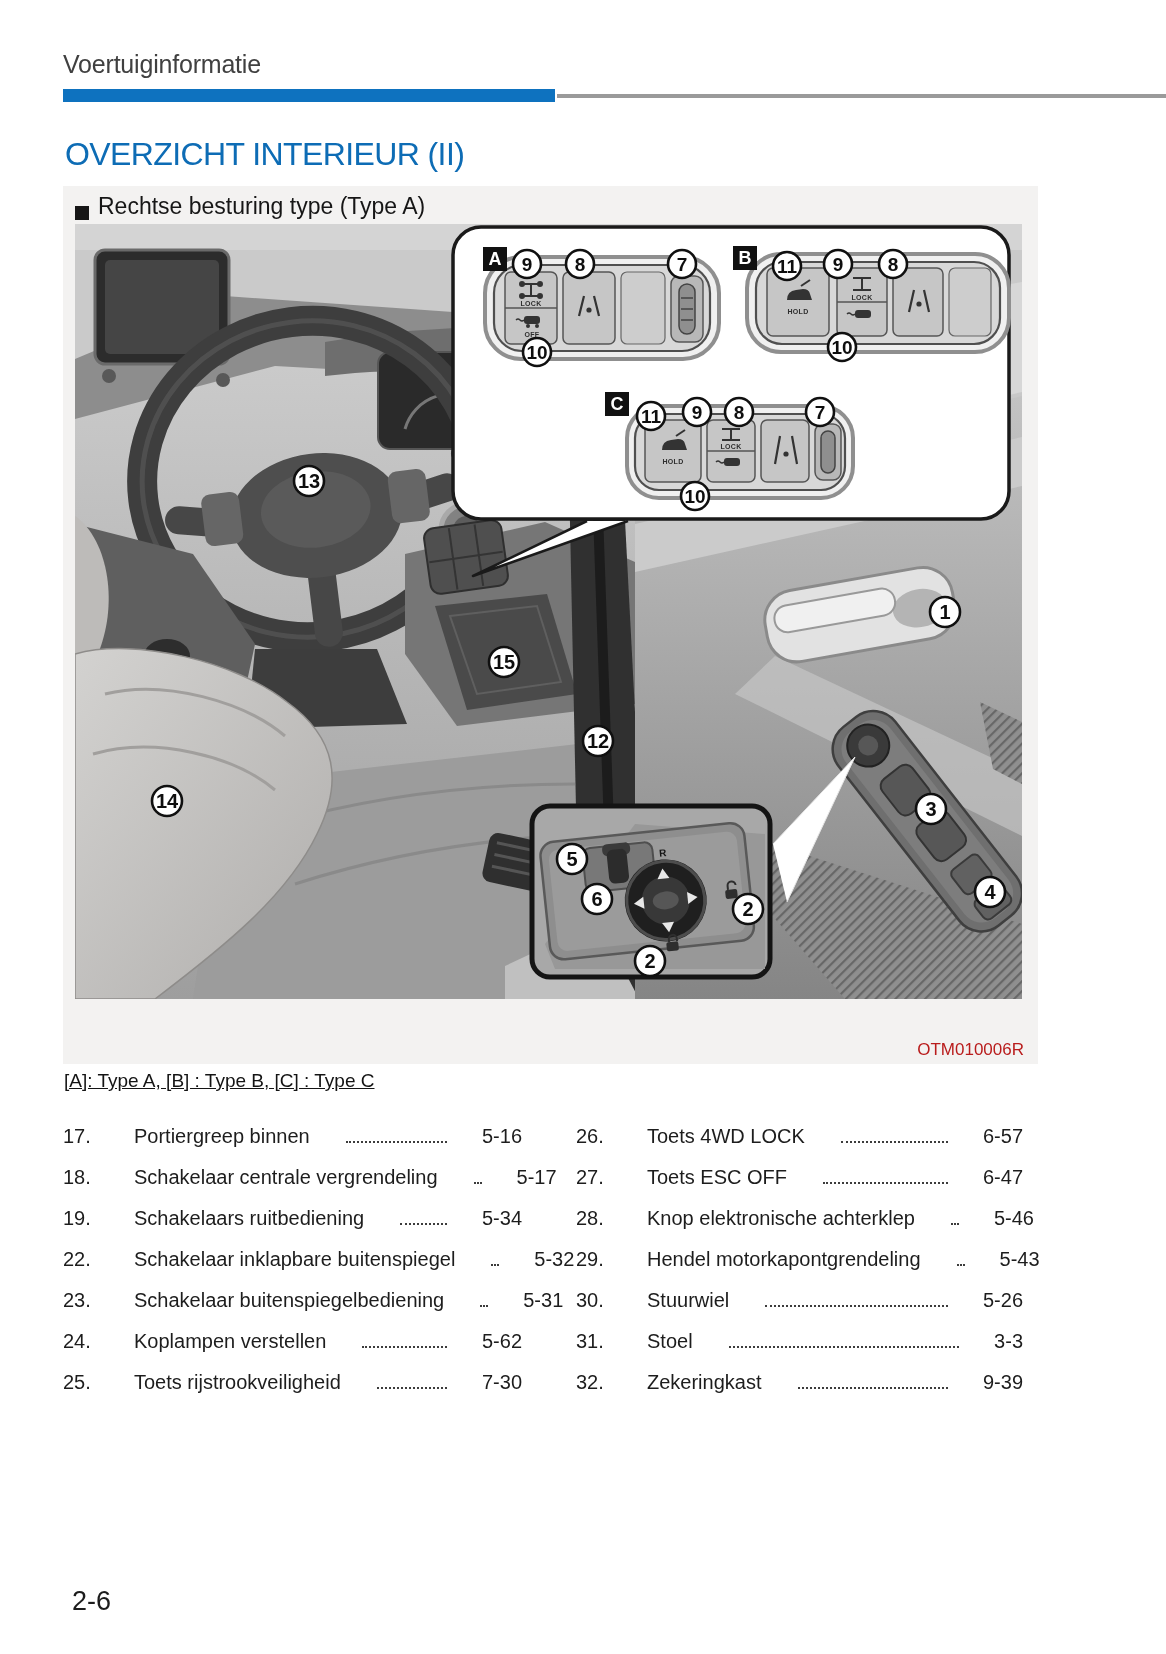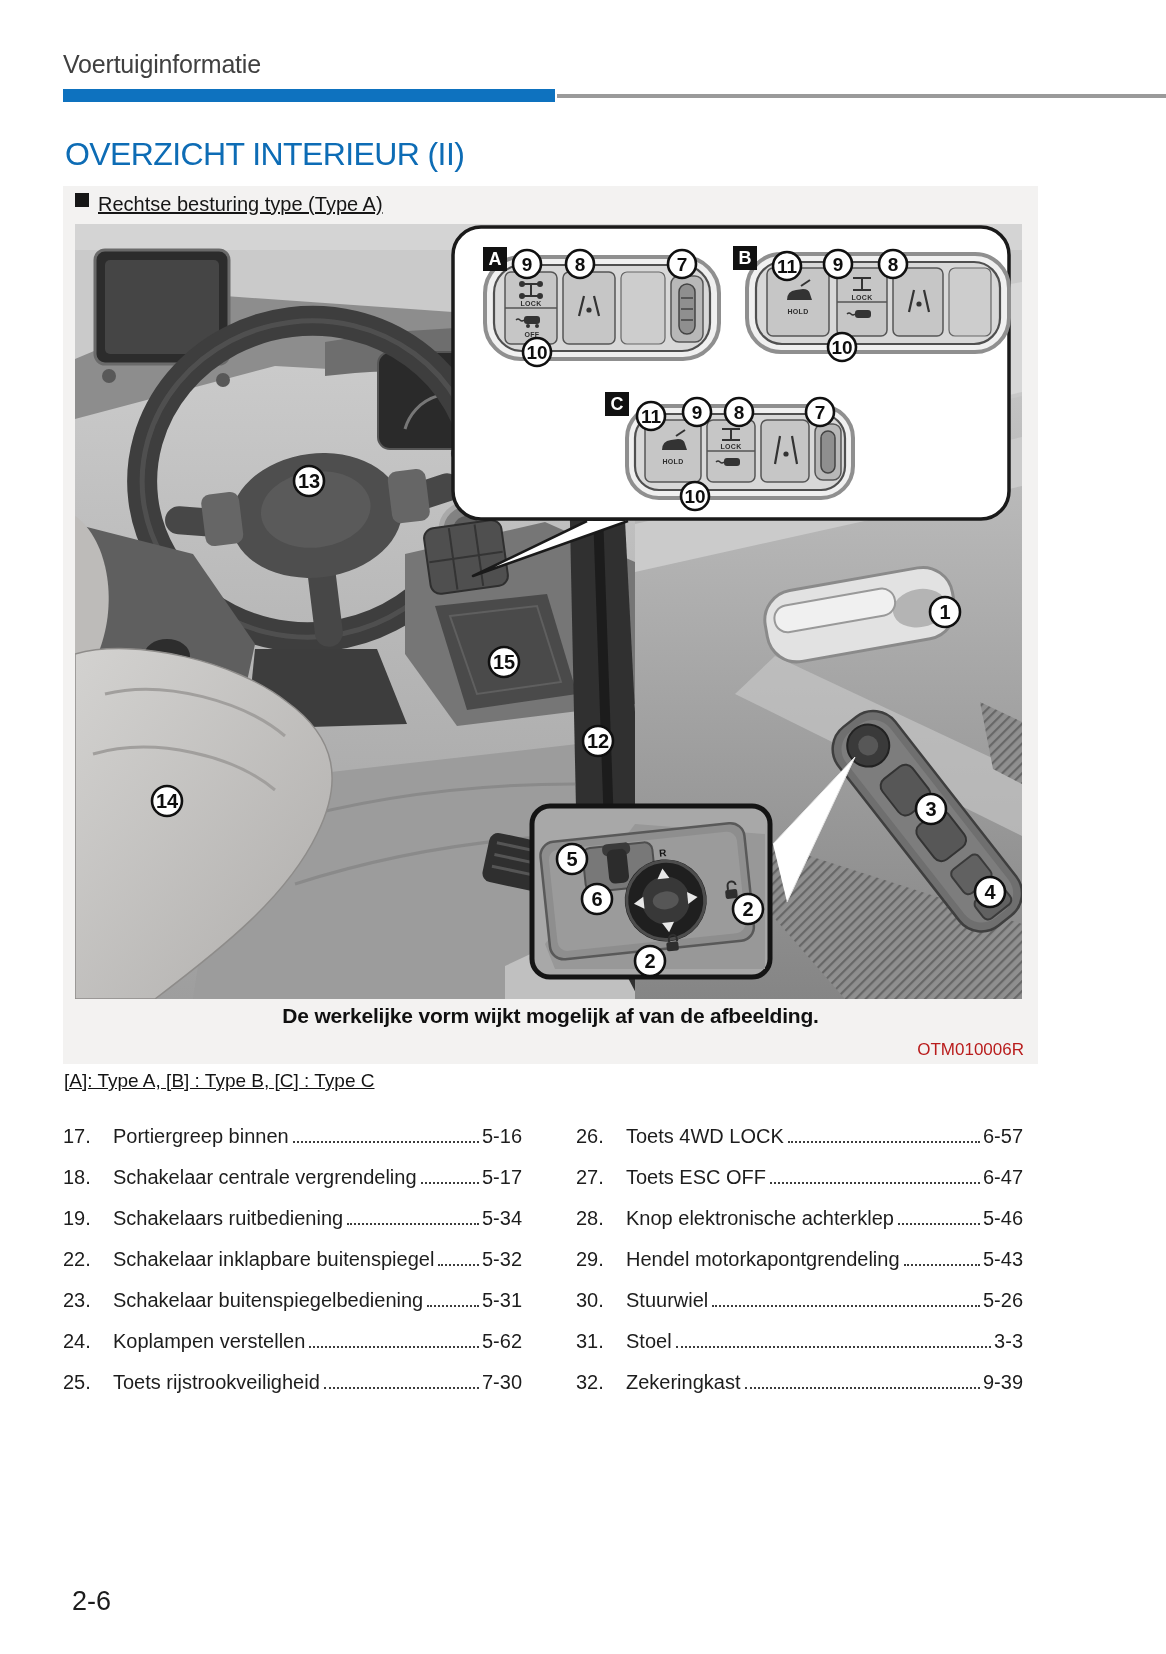--- a/index.html
+++ b/index.html
@@ -9,37 +9,37 @@
   .header-title { position:absolute; left:63px; top:50px; font-size:25px;
                   color:#404040; letter-spacing:-0.2px; }
   .rule-blue { position:absolute; left:63px; top:89px; width:492px; height:13px; background:#0e72bf; }
   .rule-gray { position:absolute; left:557px; top:94px; width:609px; height:4px; background:#9a9a9a; }
 
   .page-title { position:absolute; left:65px; top:136px; font-size:32px; font-weight:normal;
                 color:#0d6cb5; letter-spacing:-0.6px; }
 
   .figure-box { position:absolute; left:63px; top:186px; width:975px; height:878px;
                 background:#f3f2f1; }
-  .figure-label { position:absolute; left:12px; top:7px; font-size:20px; color:#161616;
-                  display:flex; align-items:flex-start;text-decoration:underline; }
+  .figure-label { position:absolute; left:12px; top:7px; font-size:23px; color:#161616;
+                  display:flex; align-items:flex-end; }
   .figure-label .sq { width:14px; height:14px; background:#161616; display:inline-block;
                       margin-right:9px; flex:0 0 auto; }
   svg.photo { position:absolute; left:12px; top:38px; display:block; }
   .figure-caption { position:absolute; left:0; top:818px; width:100%; text-align:center;
                     font-size:21px; font-weight:bold; color:#101010; letter-spacing:-0.2px; }
   .figure-code { position:absolute; right:14px; top:854px; font-size:17px; color:#b91c1c; }
 
   .type-legend { position:absolute; left:64px; top:1070px; font-size:19px; color:#141414;text-decoration:underline; }
 
   .toc-col { position:absolute; top:1116px; }
   .toc-col.left  { left:63px;  width:459px; }
   .toc-col.right { left:576px; width:447px; }
-  .toc-row { display:flex; align-items:center; height:41px; font-size:20px; color:#1d1d1d; }
+  .toc-row { display:flex; align-items:center; height:41px; font-size:20px; color:#1d1d1d;gap:32px; }
   .toc-num { flex:0 0 39px; }
-  .toc-label { white-space:nowrap;margin-left:11px; }
+  .toc-label { white-space:nowrap; }
   .toc-dots { flex:1 1 auto; min-width:8px; height:0;
               border-bottom:2.5px dotted #3c3c3c; margin:0 3px 0 4px;
               transform:translateY(5px); }
   .toc-page { white-space:nowrap; }
 
   .page-num { position:absolute; left:72px; top:1586px; font-size:27px; color:#1c1c1c; }
 
   
   .co-c  { fill:#ffffff; stroke:#101010; stroke-width:2.6px; }
   .co-t  { font:bold 19px "Liberation Sans",sans-serif; fill:#0e0e0e; text-anchor:middle; }
@@ -434,21 +434,20 @@
       <g transform="translate(856,585)">
         <circle class="co-c" r="15"></circle>
           <text class="co-t2" y="7">3</text>
       </g>
       <g transform="translate(915,668)">
         <circle class="co-c" r="15"></circle>
           <text class="co-t2" y="7">4</text>
       </g>
     </svg>
 
-    <div class="figure-caption">De werkelijke vorm wijkt mogelijk af van de afbeelding.</div>
     <div class="figure-code">OTM010006R</div>
   </div>
 
   <div class="type-legend">[A]: Type A, [B] : Type B, [C] : Type C</div>
 
   <div class="toc-col left">
     <div class="toc-row">
       <span class="toc-num">17.</span>
       <span class="toc-label">Portiergreep binnen</span>
       <span class="toc-dots"></span>

